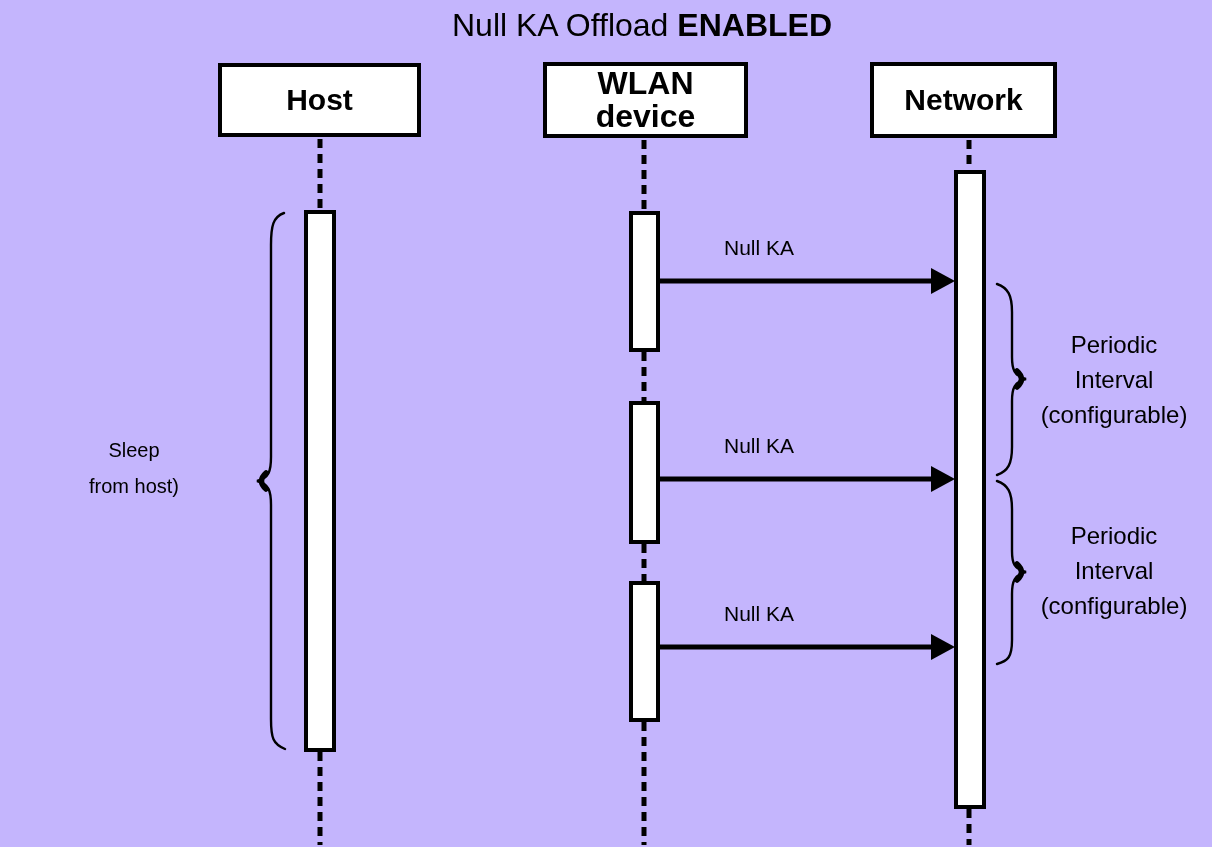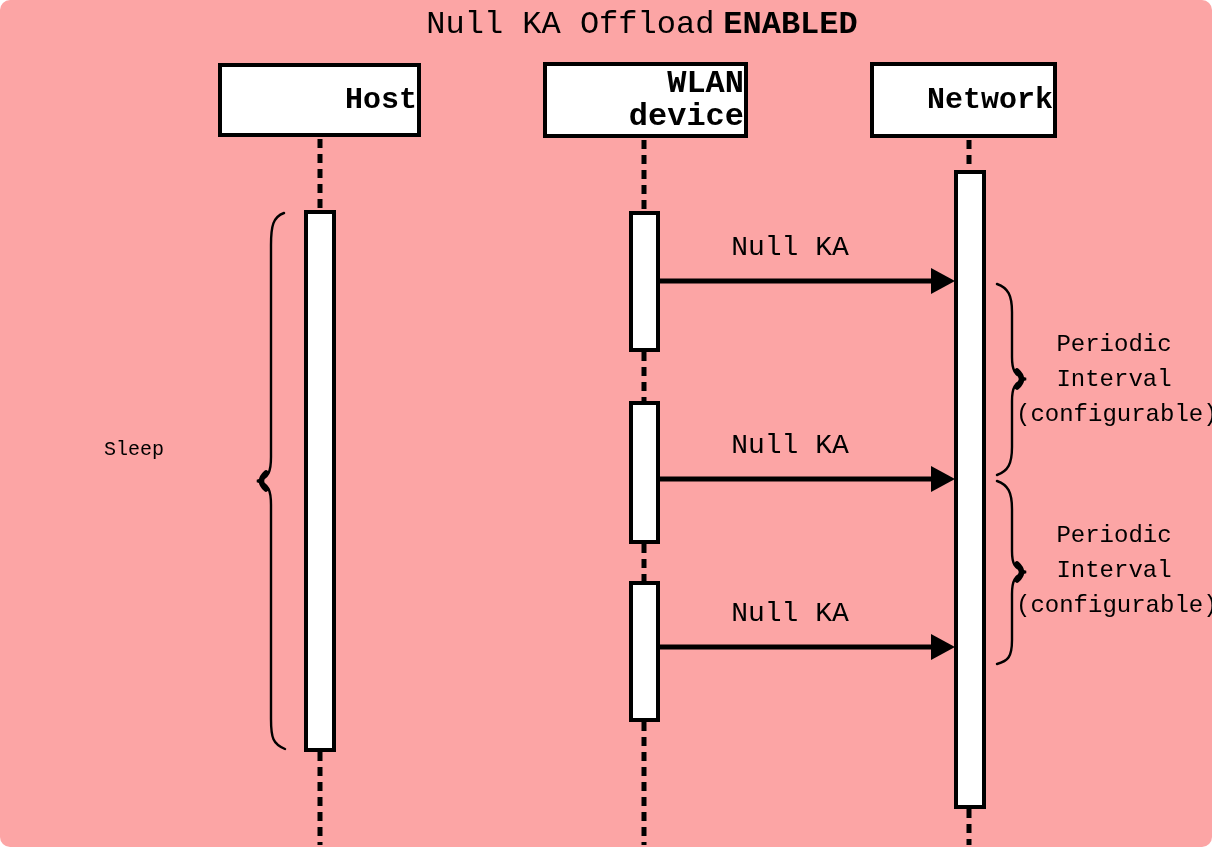--- a/index.html
+++ b/index.html
@@ -1,35 +1,35 @@
 <!DOCTYPE html>
 <html><head>
 <meta charset="utf-8">
 <style>
   html,body{margin:0;padding:0;background:#ffffff;}
   .canvas{
-    position:relative;width:1212px;height:847px;background:#fca5a5;
-    font-family:Liberation Mono, monospace;color:#000;overflow:hidden;border-radius:10px;
+    position:relative;width:1212px;height:847px;background:#c4b5fd;
+    font-family:Liberation Sans, sans-serif;color:#000;overflow:hidden;
   }
   .layer{position:absolute;left:0;top:0;}
   .title{
     position:absolute;left:342px;top:5px;width:600px;text-align:center;
     font-size:32px;line-height:40px;white-space:nowrap;
   }
   .title .emph{font-weight:700;margin-left:0.28em;}
   .actor{
     position:absolute;box-sizing:border-box;background:#ffffff;border:4px solid #000;
-    display:flex;flex-direction:column;align-items:flex-end;justify-content:center;
+    display:flex;flex-direction:column;align-items:center;justify-content:center;
     font-weight:700;font-size:30px;line-height:34px;text-align:center;
   }
   .actor-host{left:218px;top:63px;width:203px;height:74px;}
   .actor-wlan{left:543px;top:62px;width:205px;height:76px;line-height:33px;font-size:32px;}
   .actor-network{left:870px;top:62px;width:187px;height:76px;}
   .label{position:absolute;text-align:center;white-space:nowrap;}
-  .msg{width:240px;left:670px;font-size:28px;line-height:34px;}
+  .msg{width:240px;left:639px;font-size:21px;line-height:34px;}
   .msg1{top:231px;} .msg2{top:429px;} .msg3{top:597px;}
   .sleep{left:8px;top:432px;width:252px;font-size:20px;line-height:36px;}
   .interval{width:196px;left:1016px;font-size:24px;line-height:35px;}
   .interval1{top:327px;} .interval2{top:518px;}
 </style>
 </head>
 <body>
 
 <div class="canvas">
 
@@ -99,20 +99,21 @@
   <div class="actor actor-network">
     <span>Network</span>
   </div>
 
   <div class="label msg msg1">Null KA</div>
   <div class="label msg msg2">Null KA</div>
   <div class="label msg msg3">Null KA</div>
 
   <div class="label sleep">
     <div>Sleep</div>
+    <div>from host)</div>
   </div>
 
   <div class="label interval interval1">
     <div>Periodic</div>
     <div>Interval</div>
     <div>(configurable)</div>
   </div>
   <div class="label interval interval2">
     <div>Periodic</div>
     <div>Interval</div>

